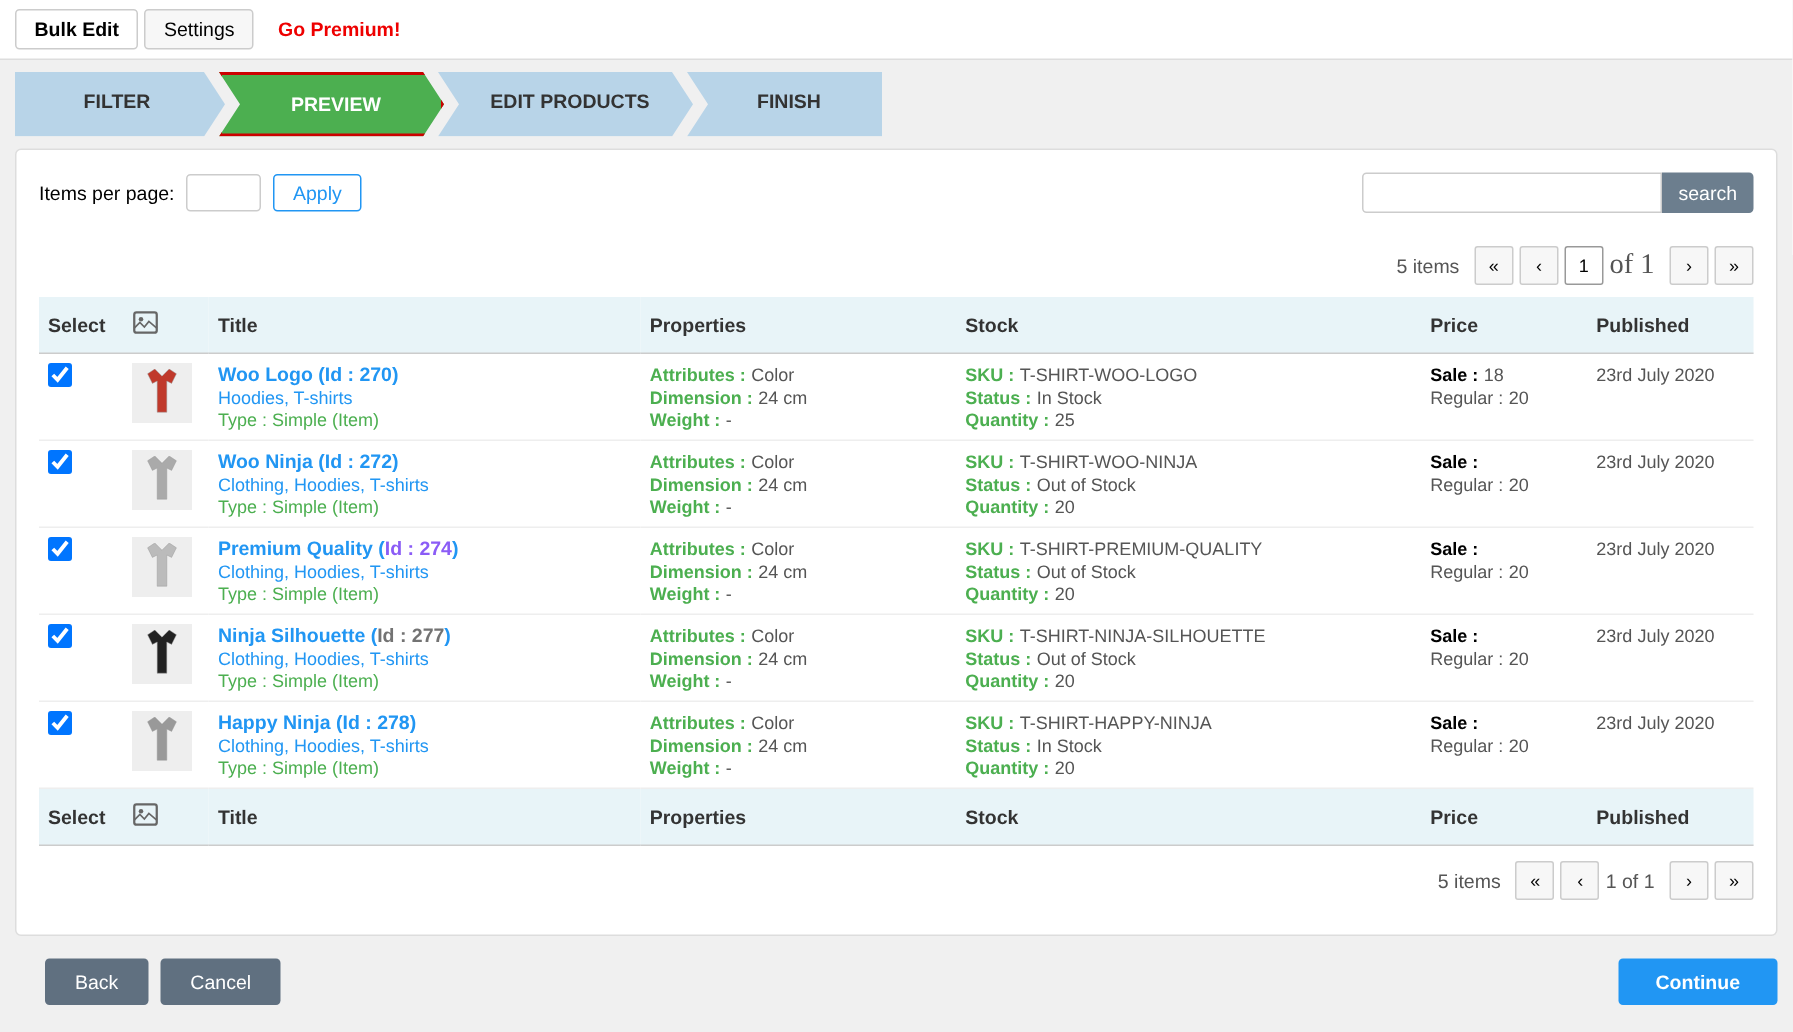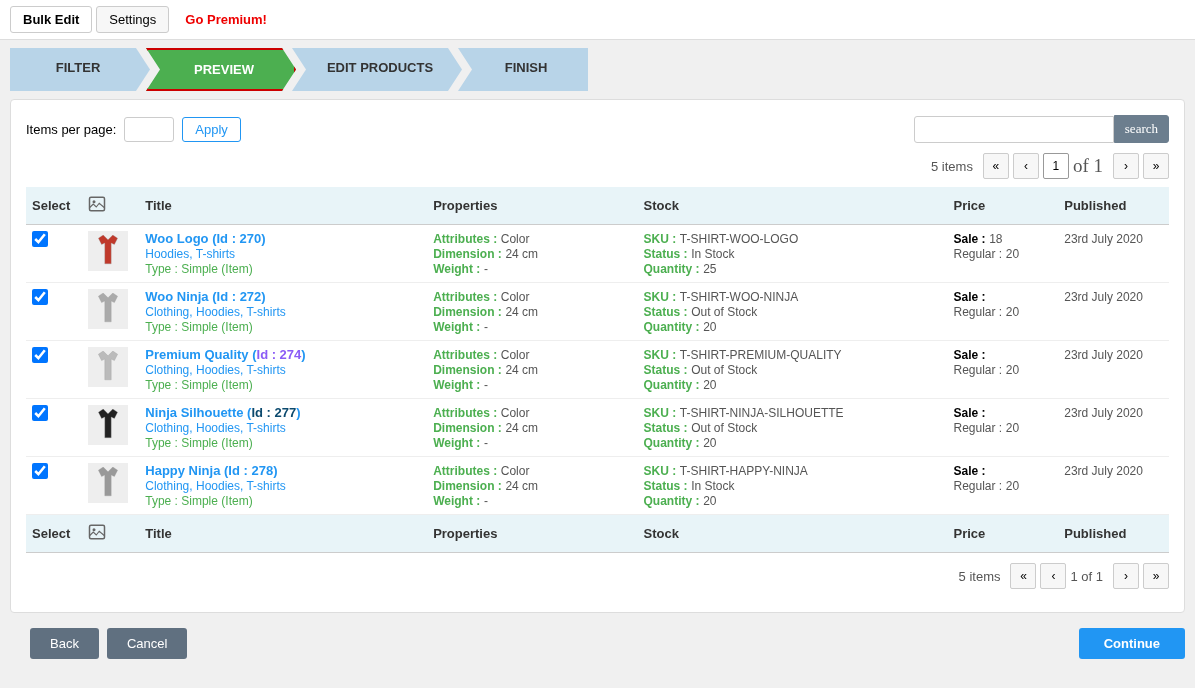--- a/index.html
+++ b/index.html
@@ -8,27 +8,27 @@
     
     .top-nav { background: #fff; border-bottom: 1px solid #ddd; padding: 6px 10px; display: flex; align-items: center; gap: 4px; }
     .top-nav button { padding: 5px 12px; border: 1px solid #ccc; background: #f7f7f7; cursor: pointer; border-radius: 3px; font-size: 13px; }
     .top-nav button.active { background: #fff; font-weight: bold; }
     .top-nav .premium { color: #e00; font-weight: bold; background: none; border: none; cursor: pointer; font-size: 13px; }
 
     
     .main-content { margin: 0 10px; background: #fff; border: 1px solid #ddd; border-radius: 4px; padding: 15px; }
 
     
-    .controls-row { display: flex; align-items: center; justify-content: space-between; margin-bottom: 10px; }
+    .controls-row { display: flex; align-items: center; justify-content: space-between; margin-bottom: 22px; }
     .controls-left { display: flex; align-items: center; gap: 8px; }
     .controls-left label { font-size: 13px; }
     .items-per-page { width: 50px; padding: 4px; border: 1px solid #ccc; border-radius: 3px; }
     .apply-btn { padding: 4px 12px; background: #fff; border: 1px solid #2196f3; color: #2196f3; border-radius: 3px; cursor: pointer; }
     .search-input { width: 200px; padding: 5px 8px; border: 1px solid #ccc; border-radius: 3px 0 0 3px; }
-    .search-btn { padding: 5px 10px; background: #6c7e8e; color: #fff; border: 1px solid #6c7e8e; border-radius: 0 3px 3px 0; cursor: pointer; font-family: Liberation Serif, serif; }
+    .search-btn { padding: 5px 10px; background: #6c7e8e; color: #fff; border: 1px solid #6c7e8e; border-radius: 0 3px 3px 0; cursor: pointer; }
 
     
     .pagination { display: flex; align-items: center; justify-content: flex-end; gap: 4px; margin-bottom: 8px; font-size: 13px; }
     .pagination span { margin-right: 6px; color: #555; }
     .page-btn { width: 26px; height: 26px; border: 1px solid #ccc; background: #f7f7f7; cursor: pointer; display: flex; align-items: center; justify-content: center; border-radius: 2px; font-size: 12px; }
     .page-btn.current { background: #fff; border: 1px solid #999; }
     .page-of { font-size: 19px; color: #555; font-family: Liberation Serif, serif; }
 
     
     .product-table { width: 100%; border-collapse: collapse; }
@@ -263,21 +263,21 @@
       <input type="checkbox" class="checkbox" checked="" style="">
     </td>
     <td class="col-img">
       <div class="product-img">
               <svg width="36" height="36" viewBox="0 0 100 100">
     <polygon points="20,10 35,0 50,15 65,0 80,10 70,30 60,25 60,90 40,90 40,25 30,30" fill="#222" stroke="#999" stroke-width="1"></polygon>
   </svg>
             </div>
     </td>
     <td class="col-title">
-      <a href="#" class="title-link">Ninja Silhouette (<span style="color:#0c4a6e">Id : 277</span>)</a><br>
+      <a href="#" class="title-link">Ninja Silhouette (<span style="color:#737373">Id : 277</span>)</a><br>
       <a href="#" class="category-link">Clothing, Hoodies, T-shirts</a><br>
       <span class="type-text">Type : Simple (Item)</span>
     </td>
     <td class="col-props">
       <span class="prop-key">Attributes :</span> <span class="prop-val">Color</span><br>
       <span class="prop-key">Dimension :</span> <span class="prop-val">24 cm</span><br>
       <span class="prop-key">Weight :</span> <span class="prop-val">-</span>
     </td>
     <td class="col-stock">
       <span class="stock-key">SKU :</span> <span class="stock-val">T-SHIRT-NINJA-SILHOUETTE</span><br>

